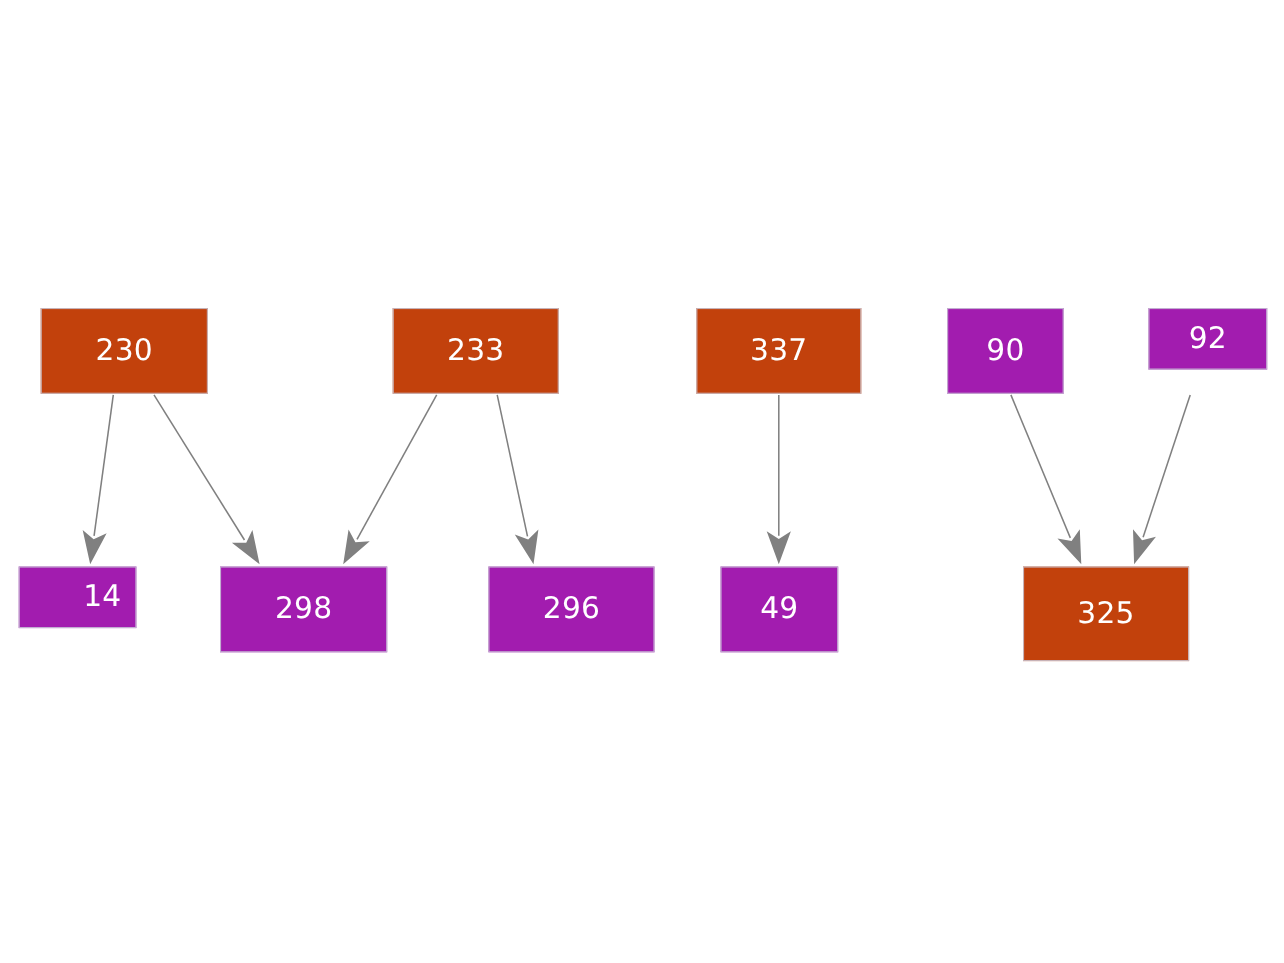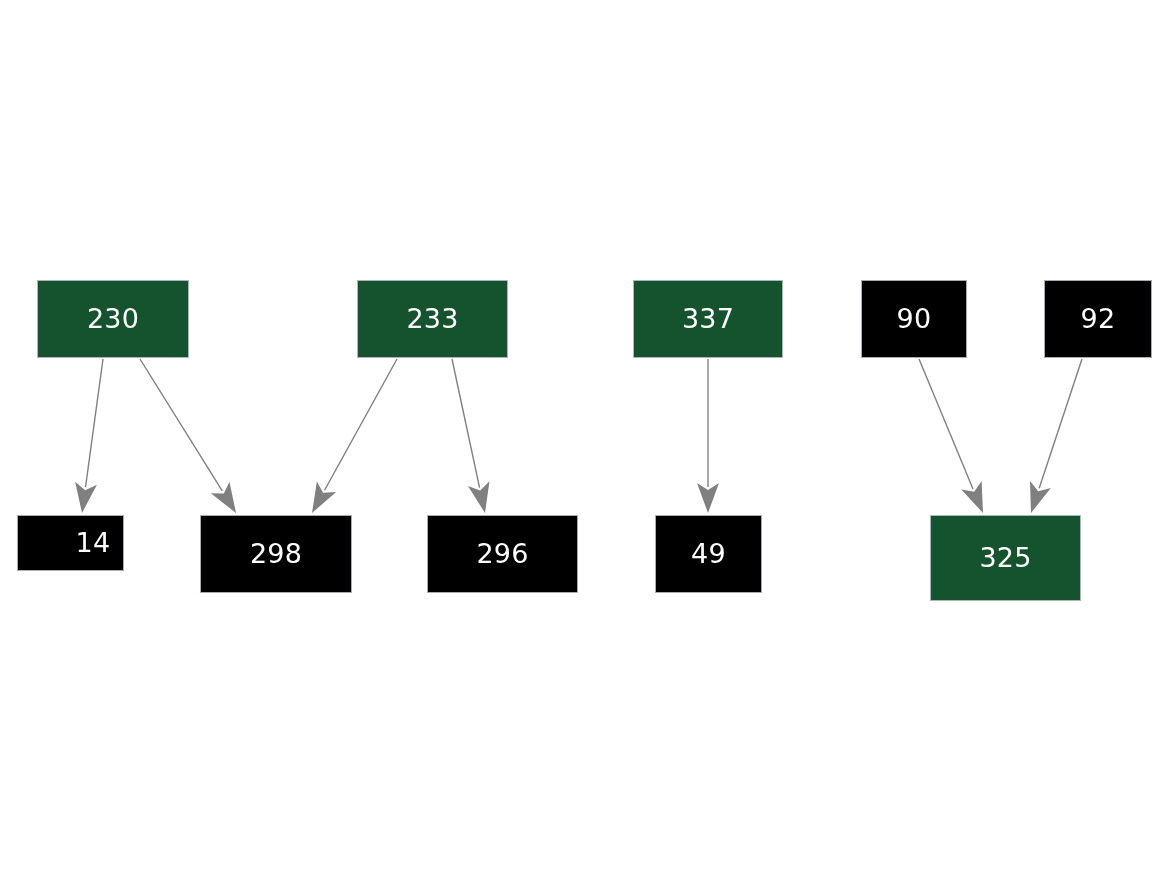--- a/index.html
+++ b/index.html
@@ -31,22 +31,22 @@
     display: flex;
     align-items: center;
     justify-content: center;
     color: #ffffff;
     font-size: 27px;
     line-height: 1;
     letter-spacing: 0.2px;
     font-family: "DejaVu Sans", "Liberation Sans", sans-serif;
     border: 1px solid rgba(200,200,215,0.85);
   }
-  .node.blue  { background: #14532d; }
-  .node.red   { background: #000000; }
+  .node.blue  { background: #c2410c; }
+  .node.red   { background: #a21caf; }
   .node-label {
     display: block;
     transform: translateY(-1px);
     user-select: none;
   }
 </style>
 </head>
 <body>
 
 <div id="canvas">
@@ -86,30 +86,30 @@
       </div>
       <div class="node blue" style="left: 357px; top: 280px; width: 151px; height: 78px;">
         <span class="node-label">233</span>
       </div>
       <div class="node blue" style="left: 633px; top: 280px; width: 150px; height: 78px;">
         <span class="node-label">337</span>
       </div>
       <div class="node red" style="left: 861px; top: 280px; width: 106px; height: 78px;">
         <span class="node-label">90</span>
       </div>
-      <div class="node red" style="left: 1044px; top: 280px; width: 108px; height: 78px;">
+      <div class="node red" style="left: 1044px; top: 280px; width: 108px; height: 56px;">
         <span class="node-label">92</span>
       </div>
       <div class="node red" style="left: 17px; top: 515px; width: 107px; height: 56px; padding-left: 45px;">
         <span class="node-label">14</span>
       </div>
       <div class="node red" style="left: 200px; top: 515px; width: 152px; height: 78px; text-align: right;">
         <span class="node-label">298</span>
       </div>
-      <div class="node red" style="left: 427px; top: 515px; width: 151px; height: 78px;">
+      <div class="node red" style="left: 444px; top: 515px; width: 151px; height: 78px;">
         <span class="node-label">296</span>
       </div>
       <div class="node red" style="left: 655px; top: 515px; width: 107px; height: 78px;">
         <span class="node-label">49</span>
       </div>
       <div class="node blue" style="left: 930px; top: 515px; width: 151px; height: 86px;">
         <span class="node-label">325</span>
       </div>
     </div>
 </div>

